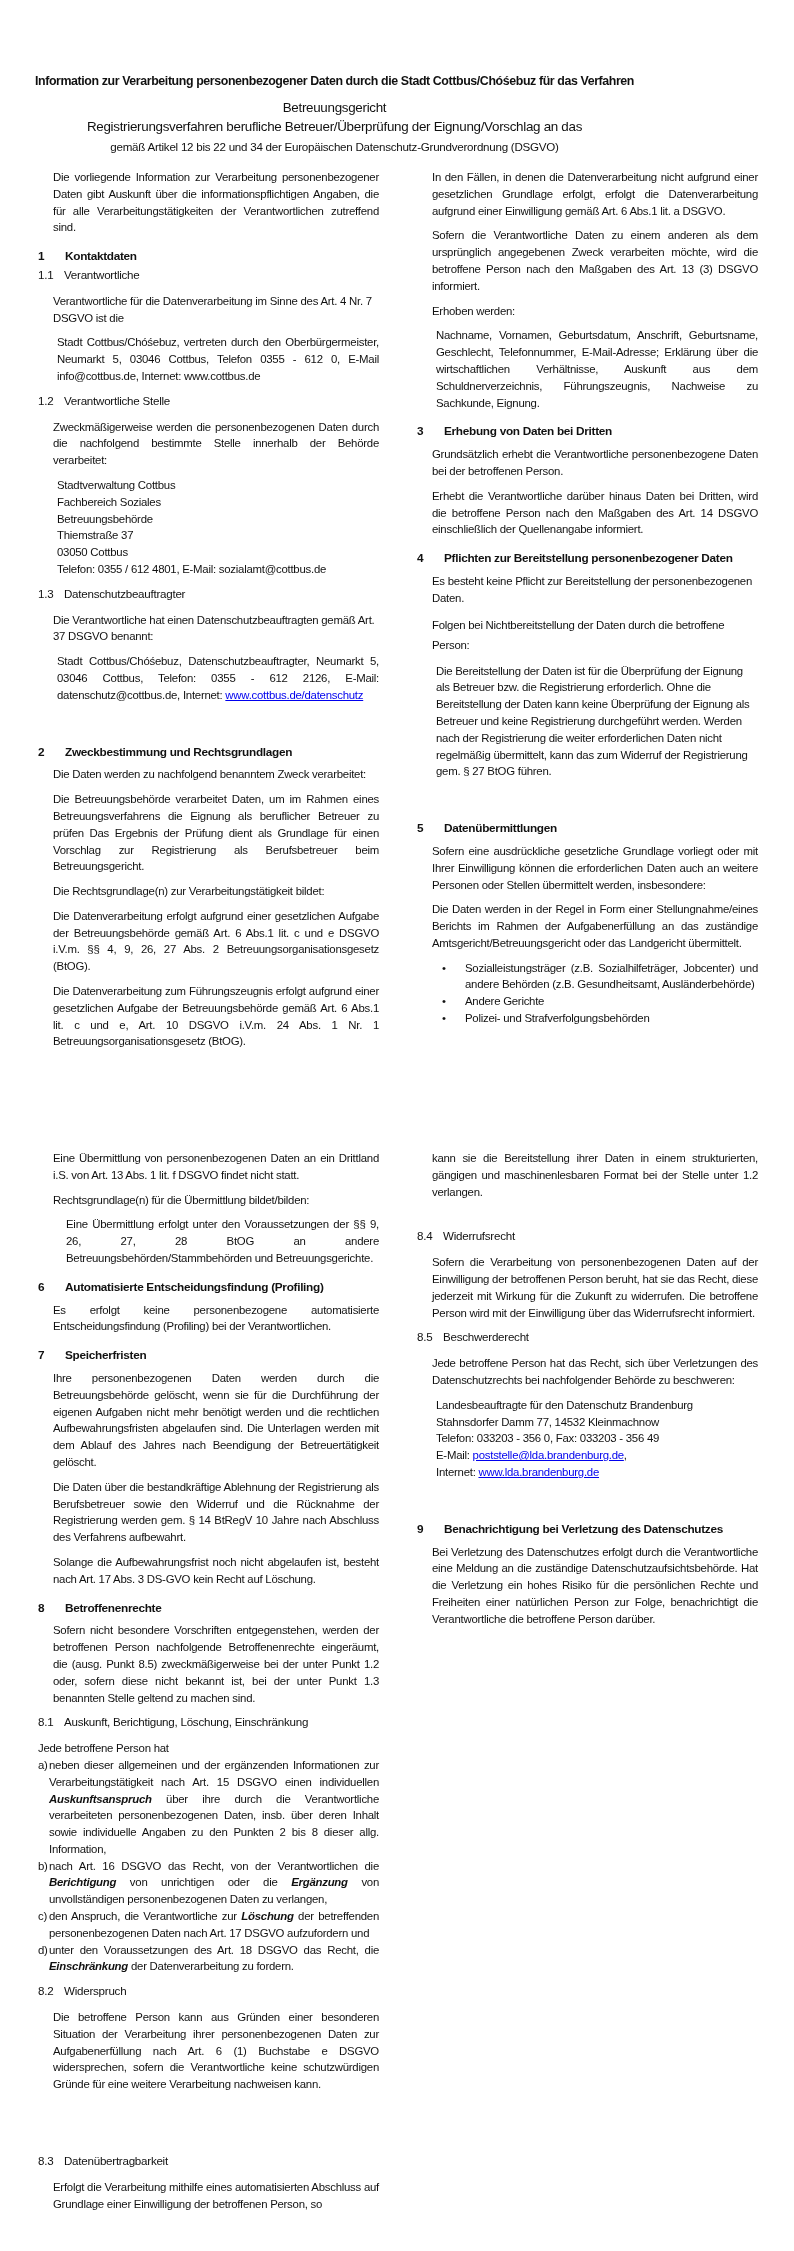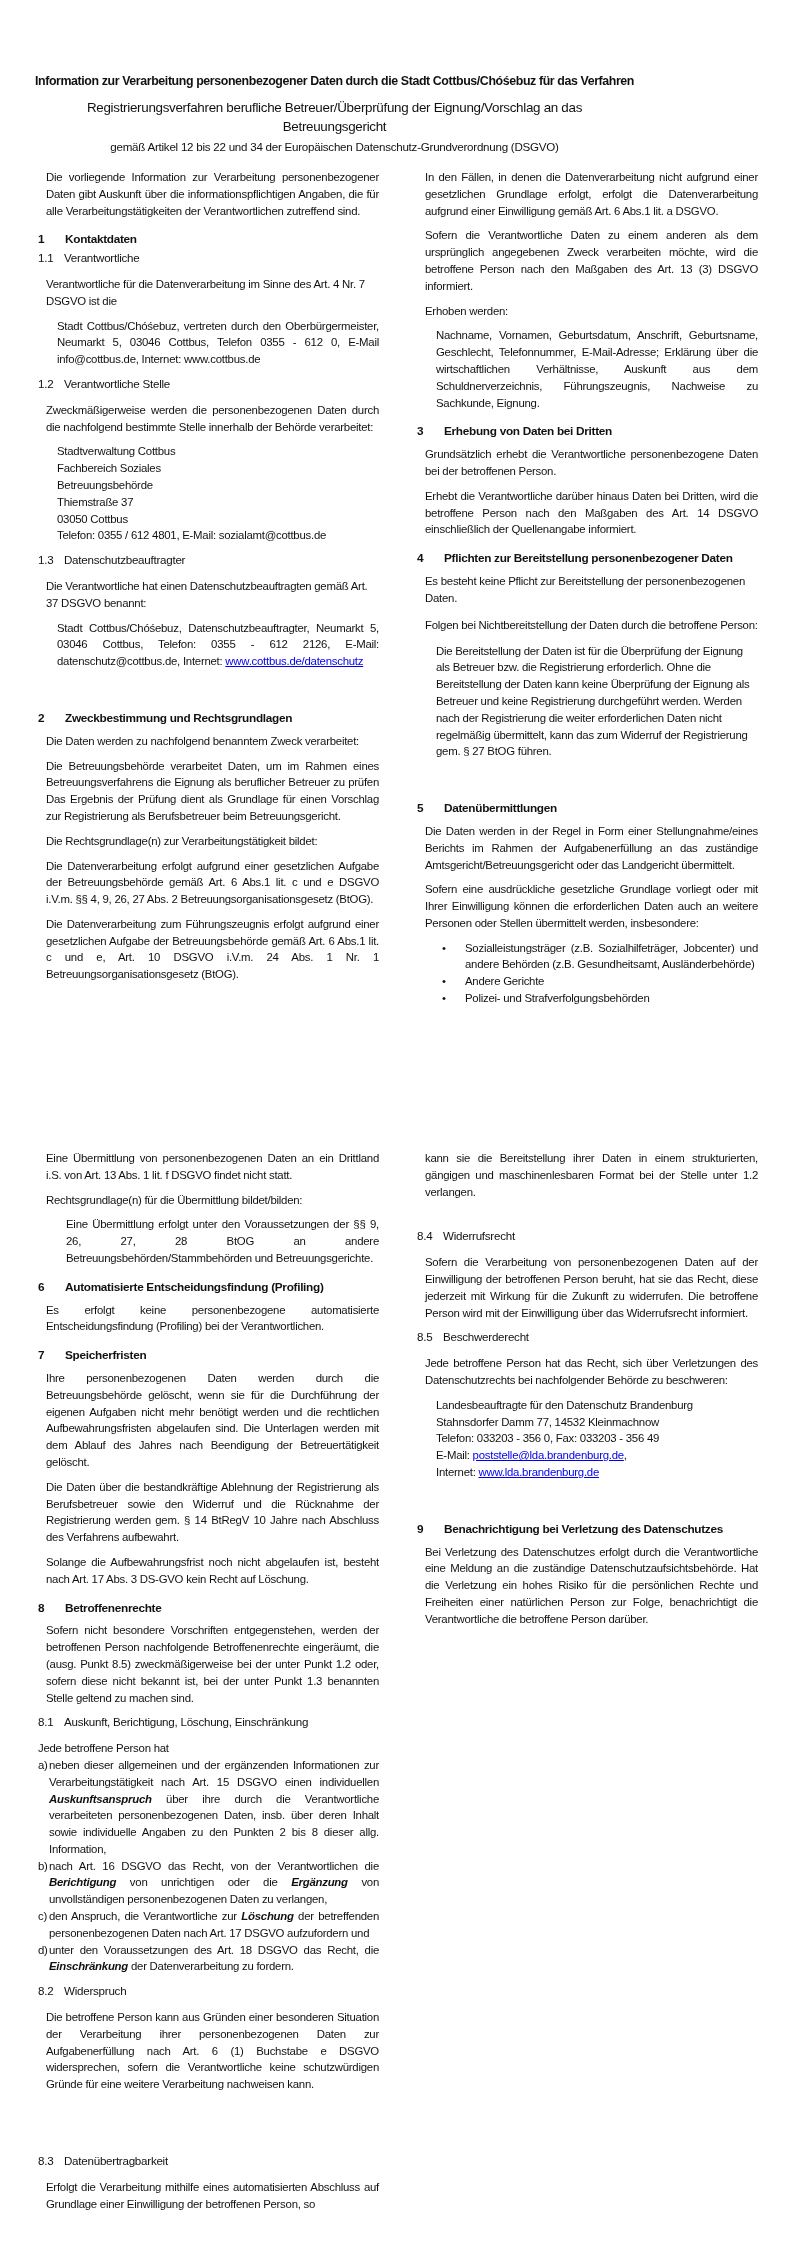--- a/index.html
+++ b/index.html
@@ -7,21 +7,21 @@
     width: 794px; height: 2251px; position: relative; overflow: hidden;
     font-family: "Liberation Sans", sans-serif; color: #111111;
     font-size: 11.4px; line-height: 16.8px; letter-spacing: -0.25px;
   }
   .header { position: absolute; left: 0; top: 72px; width: 669px; text-align: center; }
   .doc-title { font-weight: bold; font-size: 12.4px; line-height: 18px; margin: 0 0 8px 0; letter-spacing: -0.4px; }
   .doc-sub { font-size: 13.4px; line-height: 19px; margin: 0; letter-spacing: -0.3px; }
   .doc-basis { font-size: 11.6px; line-height: 18px; margin: 2px 0 0 0; }
 
   .col { position: absolute; width: 341px; text-align: justify; }
-  .col p { margin: 0 0 8px 8px; }
+  .col p { margin: 0 0 8px 15px; }
   .c1l { left: 38px; top: 169px; }
   .c1r { left: 417px; top: 169px; }
   .c2l { left: 38px; top: 1150px; }
   .c2r { left: 417px; top: 1150px; }
 
   h2.sec { font-weight: bold; font-size: 11.8px; margin: 12px 0 6px 0; display: flex; letter-spacing: -0.3px; }
   h2.sec .num { width: 27px; flex: none; }
   h3.sub { font-weight: normal; font-size: 11.6px; margin: 0 0 9px 0; display: flex; }
   h3.sub .num { width: 26px; flex: none; }
   h3.sub .lbl { }
@@ -37,22 +37,22 @@
   ol.alpha li .mk { position: absolute; left: 0; top: 0; }
   b.em { font-weight: bold; font-style: italic; }
   .gap-large { height: 20px; }
   .gap-xl { height: 52px; }
 </style>
 </head>
 <body>
 
 <div class="header">
   <p class="doc-title">Information zur Verarbeitung personenbezogener Daten durch die Stadt Cottbus/Chóśebuz für das Verfahren</p>
+  <p class="doc-sub">Betreuungsgericht</p>
   <p class="doc-sub">Registrierungsverfahren berufliche Betreuer/Überprüfung der Eignung/Vorschlag an das</p>
-  <p class="doc-sub">Betreuungsgericht</p>
   <p class="doc-basis">gemäß Artikel 12 bis 22 und 34 der Europäischen Datenschutz-Grundverordnung (DSGVO)</p>
 </div>
 
 <div class="col c1l">
   <p>Die vorliegende Information zur Verarbeitung personenbezogener Daten gibt Auskunft über die informationspflichtigen Angaben, die für alle Verarbeitungstätigkeiten der Verantwortlichen zutreffend sind.</p>
 
   <h2 class="sec">
     <span class="num">1</span>
     <span>Kontaktdaten</span>
   </h2>
@@ -115,22 +115,22 @@
   </h2>
   <p class="plain-left">Es besteht keine Pflicht zur Bereitstellung der personenbezogenen Daten.</p>
   <p class="plain-left" style="line-height:20px">Folgen bei Nichtbereitstellung der Daten durch die betroffene Person:</p>
   <p class="indent plain-left">Die Bereitstellung der Daten ist für die Überprüfung der Eignung als Betreuer bzw. die Registrierung erforderlich. Ohne die Bereitstellung der Daten kann keine Überprüfung der Eignung als Betreuer und keine Registrierung durchgeführt werden. Werden nach der Registrierung die weiter erforderlichen Daten nicht regelmäßig übermittelt, kann das zum Widerruf der Registrierung gem. § 27 BtOG führen.</p>
 
   <div class="gap-large"></div>
   <h2 class="sec">
     <span class="num">5</span>
     <span>Datenübermittlungen</span>
   </h2>
+  <p>Sofern eine ausdrückliche gesetzliche Grundlage vorliegt oder mit Ihrer Einwilligung können die erforderlichen Daten auch an weitere Personen oder Stellen übermittelt werden, insbesondere:</p>
   <p>Die Daten werden in der Regel in Form einer Stellungnahme/eines Berichts im Rahmen der Aufgabenerfüllung an das zuständige Amtsgericht/Betreuungsgericht oder das Landgericht übermittelt.</p>
-  <p>Sofern eine ausdrückliche gesetzliche Grundlage vorliegt oder mit Ihrer Einwilligung können die erforderlichen Daten auch an weitere Personen oder Stellen übermittelt werden, insbesondere:</p>
   <ul class="bullets">
     <li><span class="dot">•</span><span>Sozialleistungsträger (z.B. Sozialhilfeträger, Jobcenter) und andere Behörden (z.B. Gesundheitsamt, Ausländerbehörde)</span></li>
     <li><span class="dot">•</span><span>Andere Gerichte</span></li>
     <li><span class="dot">•</span><span>Polizei- und Strafverfolgungsbehörden</span></li>
   </ul>
 </div>
 
 <div class="col c2l">
   <p>Eine Übermittlung von personenbezogenen Daten an ein Drittland i.S. von Art. 13 Abs. 1 lit. f DSGVO findet nicht statt.</p>
   <p class="plain-left">Rechtsgrundlage(n) für die Übermittlung bildet/bilden:</p>

